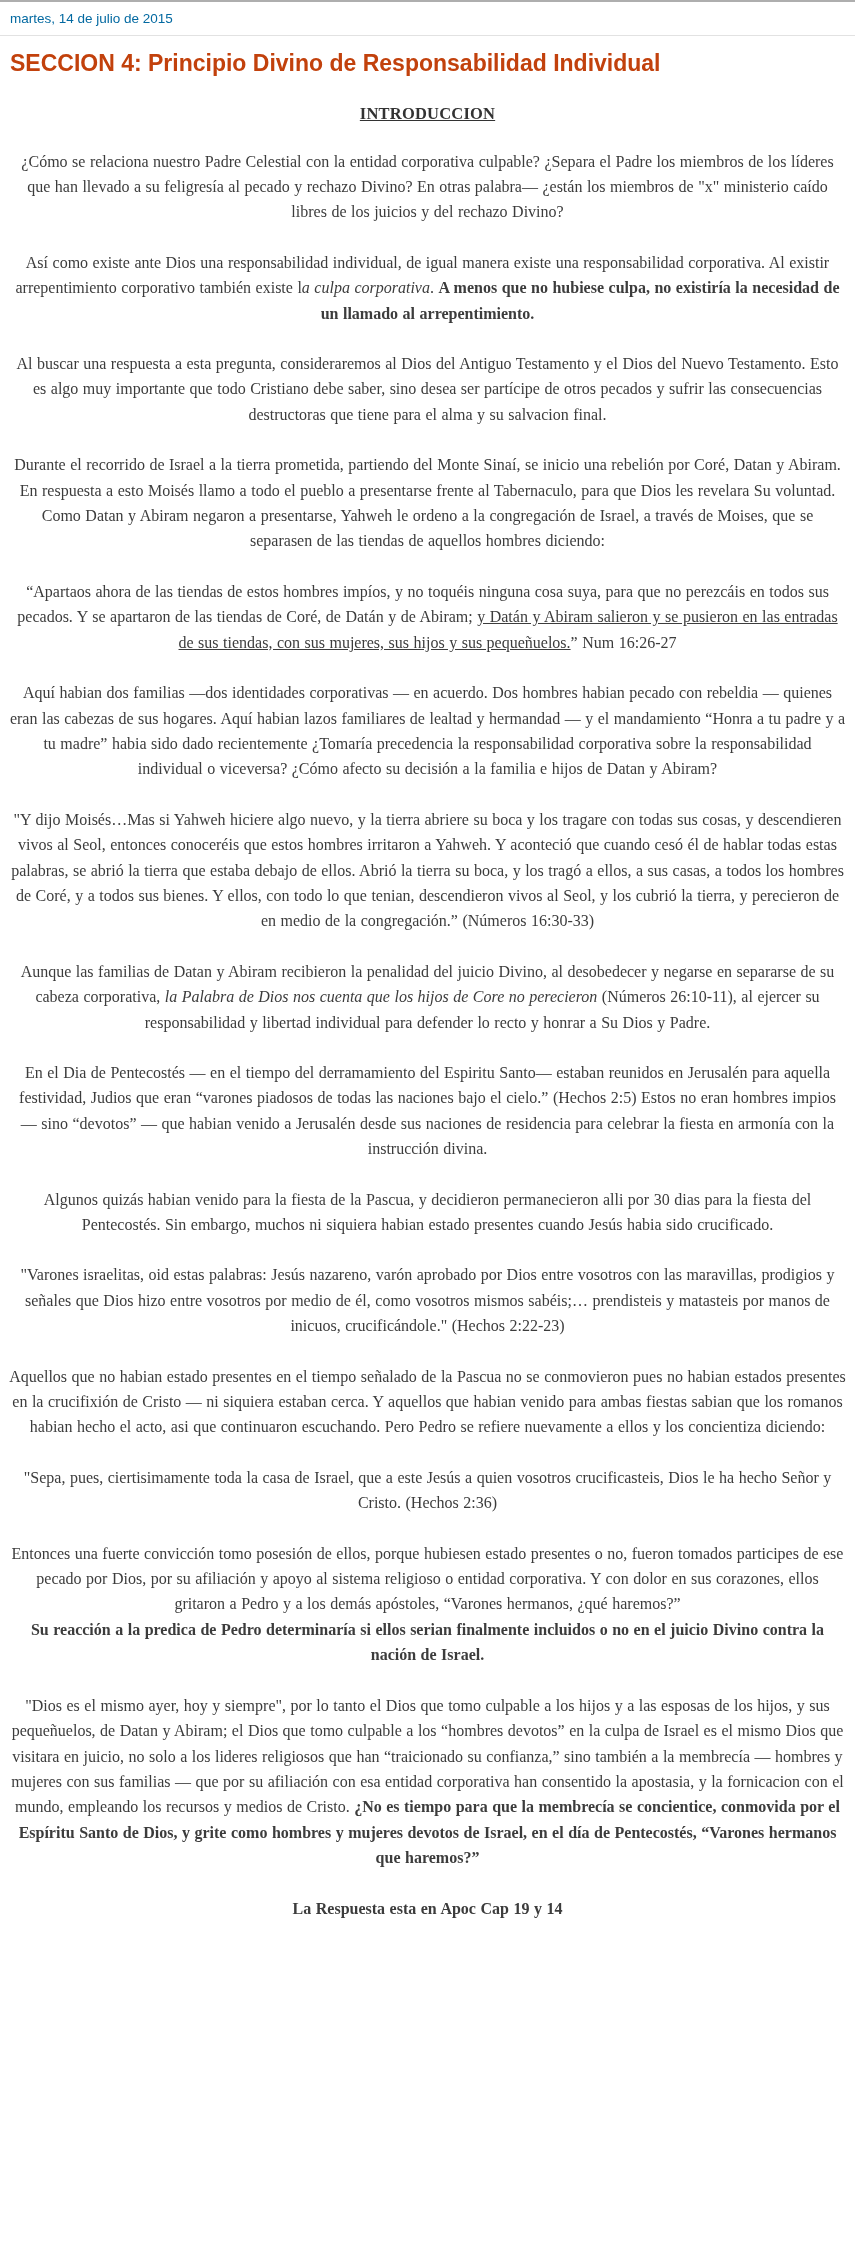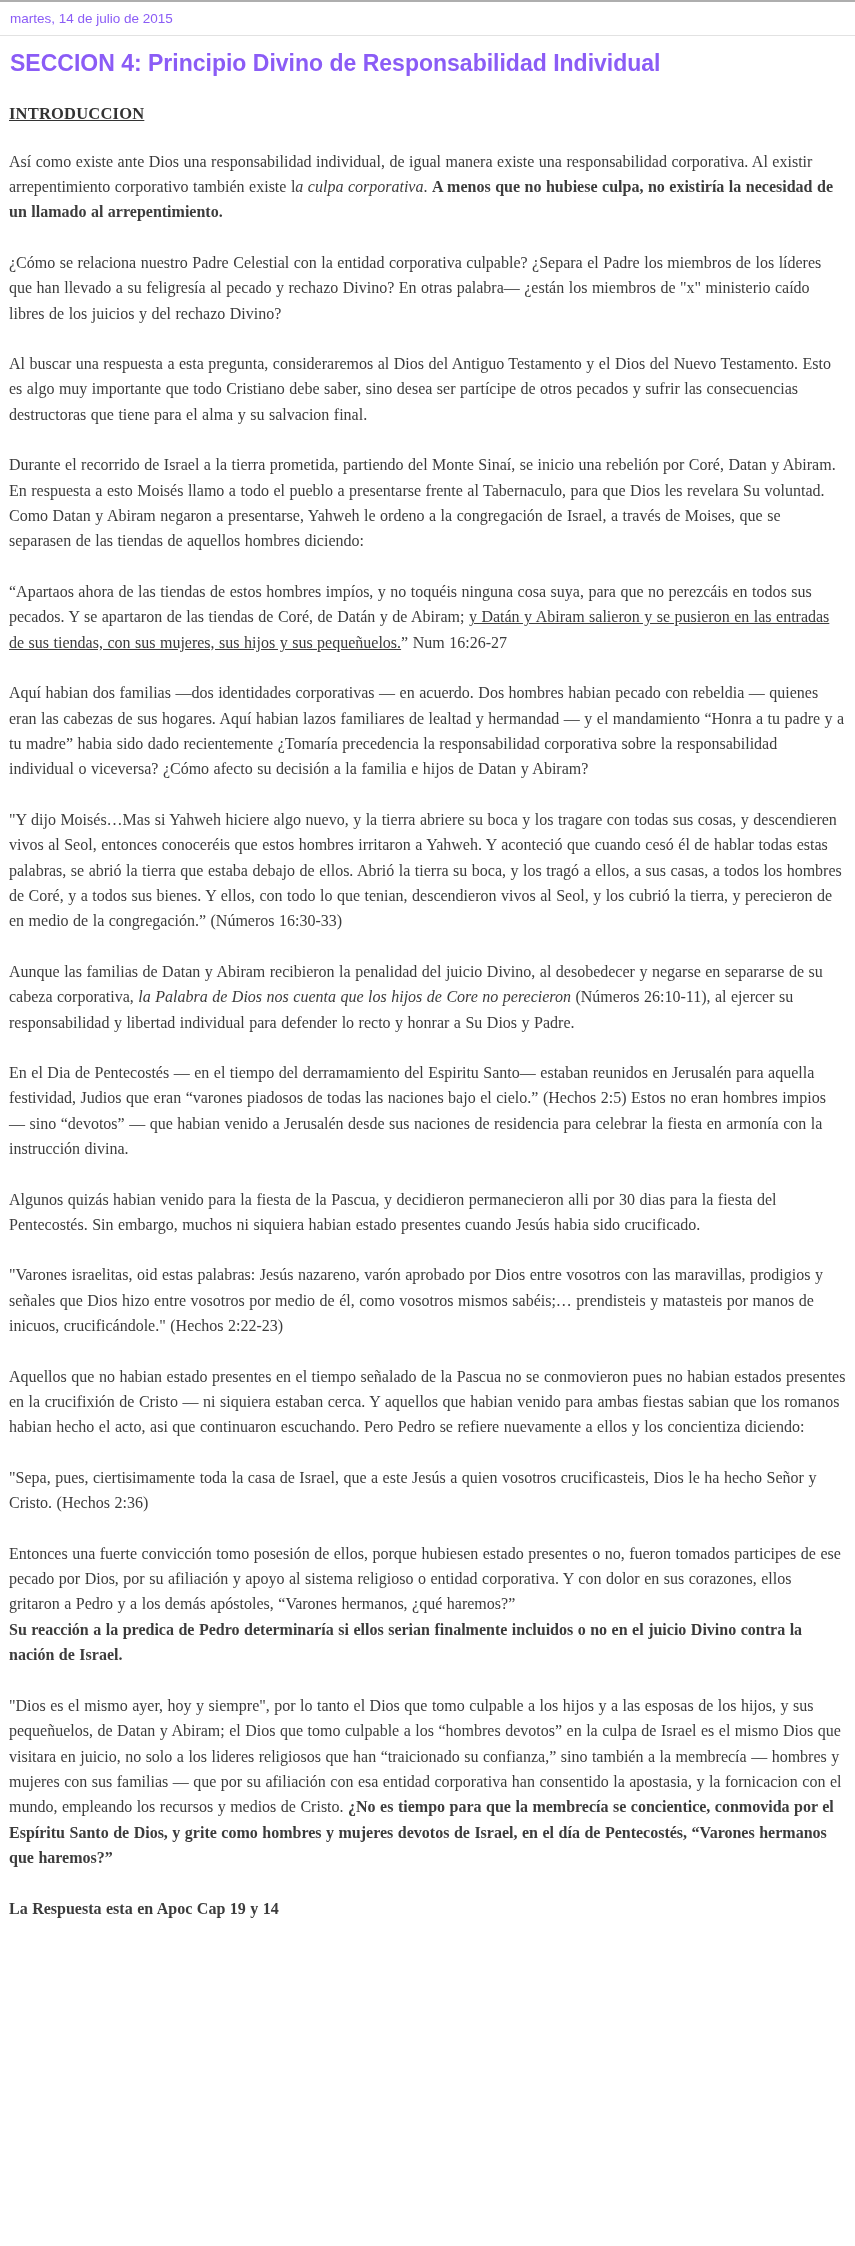--- a/index.html
+++ b/index.html
@@ -9,37 +9,37 @@
     box-sizing: border-box;
     border-top: 2px solid #aeaeae;
     font-family: "Liberation Serif", serif;
     font-size: 16px;
     color: #3c3c3c;
     background: #ffffff;
   }
   .date-row {
     font-family: "Liberation Sans", sans-serif;
     font-size: 13.5px;
-    color: #8b5cf6;
+    color: #0369a1;
     padding: 9px 10px 9px 10px;
   }
   .divider {
     height: 1px;
     background: #e2e2e2;
     width: 100%;
   }
   .post-title {
     font-family: "Liberation Sans", sans-serif;
     font-size: 23px;
     font-weight: bold;
-    color: #8b5cf6;
+    color: #c2410c;
     margin: 14px 10px 22px 10px;
     line-height: 1.2;
   }
-  .post-body { padding: 0 9px 20px 9px; }
+  .post-body { padding: 0 9px 20px 9px; text-align: center; }
   .section-heading {
     font-size: 16.5px;
     font-weight: bold;
     color: #333333;
     margin: 26px 0 25px 0;
     letter-spacing: 0.2px;
   }
   .section-heading.u { text-decoration: underline; }
   p.para {
     margin: 25px 0;
@@ -52,22 +52,22 @@
 </style>
 </head>
 <body>
 
 <div class="page">
   <div class="date-row">martes, 14 de julio de 2015</div>
   <div class="divider"></div>
   <h2 class="post-title">SECCION 4: Principio Divino de Responsabilidad Individual</h2>
   <article class="post-body">
       <h3 class="section-heading u">INTRODUCCION</h3>
+      <p class="para"><span>¿Cómo se relaciona nuestro Padre Celestial con la entidad corporativa culpable? ¿Separa el Padre los miembros de los líderes que han llevado a su feligresía al pecado y rechazo Divino? En otras palabra— ¿están los miembros de "x" ministerio caído libres de los juicios y del rechazo Divino?</span></p>
       <p class="para"><span>Así como existe ante Dios una responsabilidad individual, de igual manera existe una responsabilidad corporativa. Al existir arrepentimiento corporativo también existe l</span><span class="italic">a culpa corporativa</span><span>. </span><span class="bold">A menos que no hubiese culpa, no existiría la necesidad de un llamado al arrepentimiento.</span></p>
-      <p class="para"><span>¿Cómo se relaciona nuestro Padre Celestial con la entidad corporativa culpable? ¿Separa el Padre los miembros de los líderes que han llevado a su feligresía al pecado y rechazo Divino? En otras palabra— ¿están los miembros de "x" ministerio caído libres de los juicios y del rechazo Divino?</span></p>
       <p class="para"><span>Al buscar una respuesta a esta pregunta, consideraremos al Dios del Antiguo Testamento y el Dios del Nuevo Testamento. Esto es algo muy importante que todo Cristiano debe saber, sino desea ser partícipe de otros pecados y sufrir las consecuencias destructoras que tiene para el alma y su salvacion final.</span></p>
       <p class="para"><span>Durante el recorrido de Israel a la tierra prometida, partiendo del Monte Sinaí, se inicio una rebelión por Coré, Datan y Abiram. En respuesta a esto Moisés llamo a todo el pueblo a presentarse frente al Tabernaculo, para que Dios les revelara Su voluntad. Como Datan y Abiram negaron a presentarse, Yahweh le ordeno a la congregación de Israel, a través de Moises, que se separasen de las tiendas de aquellos hombres diciendo:</span></p>
       <p class="para"><span>“Apartaos ahora de las tiendas de estos hombres impíos, y no toquéis ninguna cosa suya, para que no perezcáis en todos sus pecados. Y se apartaron de las tiendas de Coré, de Datán y de Abiram; </span><span class="underline">y Datán y Abiram salieron y se pusieron en las entradas de sus tiendas, con sus mujeres, sus hijos y sus pequeñuelos.</span><span>” Num 16:26-27</span></p>
       <p class="para"><span>Aquí habian dos familias —dos identidades corporativas — en acuerdo. Dos hombres habian pecado con rebeldia — quienes eran las cabezas de sus hogares. Aquí habian lazos familiares de lealtad y hermandad — y el mandamiento “Honra a tu padre y a tu madre” habia sido dado recientemente ¿Tomaría precedencia la responsabilidad corporativa sobre la responsabilidad individual o viceversa? ¿Cómo afecto su decisión a la familia e hijos de Datan y Abiram?</span></p>
       <p class="para"><span>"Y dijo Moisés…Mas si Yahweh hiciere algo nuevo, y la tierra abriere su boca y los tragare con todas sus cosas, y descendieren vivos al Seol, entonces conoceréis que estos hombres irritaron a Yahweh. Y aconteció que cuando cesó él de hablar todas estas palabras, se abrió la tierra que estaba debajo de ellos. Abrió la tierra su boca, y los tragó a ellos, a sus casas, a todos los hombres de Coré, y a todos sus bienes. Y ellos, con todo lo que tenian, descendieron vivos al Seol, y los cubrió la tierra, y perecieron de en medio de la congregación.” (Números 16:30-33)</span></p>
       <p class="para"><span>Aunque las familias de Datan y Abiram recibieron la penalidad del juicio Divino, al desobedecer y negarse en separarse de su cabeza corporativa, </span><span class="italic">la Palabra de Dios nos cuenta que los hijos de Core no perecieron</span><span> (Números 26:10-11), al ejercer su responsabilidad y libertad individual para defender lo recto y honrar a Su Dios y Padre.</span></p>
       <p class="para"><span>En el Dia de Pentecostés — en el tiempo del derramamiento del Espiritu Santo— estaban reunidos en Jerusalén para aquella festividad, Judios que eran “varones piadosos de todas las naciones bajo el cielo.” (Hechos 2:5) Estos no eran hombres impios — sino “devotos” — que habian venido a Jerusalén desde sus naciones de residencia para celebrar la fiesta en armonía con la instrucción divina.</span></p>
       <p class="para"><span>Algunos quizás habian venido para la fiesta de la Pascua, y decidieron permanecieron alli por 30 dias para la fiesta del Pentecostés. Sin embargo, muchos ni siquiera habian estado presentes cuando Jesús habia sido crucificado.</span></p>
       <p class="para"><span>"Varones israelitas, oid estas palabras: Jesús nazareno, varón aprobado por Dios entre vosotros con las maravillas, prodigios y señales que Dios hizo entre vosotros por medio de él, como vosotros mismos sabéis;… prendisteis y matasteis por manos de inicuos, crucificándole." (Hechos 2:22-23)</span></p>
       <p class="para"><span>Aquellos que no habian estado presentes en el tiempo señalado de la Pascua no se conmovieron pues no habian estados presentes en la crucifixión de Cristo — ni siquiera estaban cerca. Y aquellos que habian venido para ambas fiestas sabian que los romanos habian hecho el acto, asi que continuaron escuchando. Pero Pedro se refiere nuevamente a ellos y los concientiza diciendo:</span></p>

